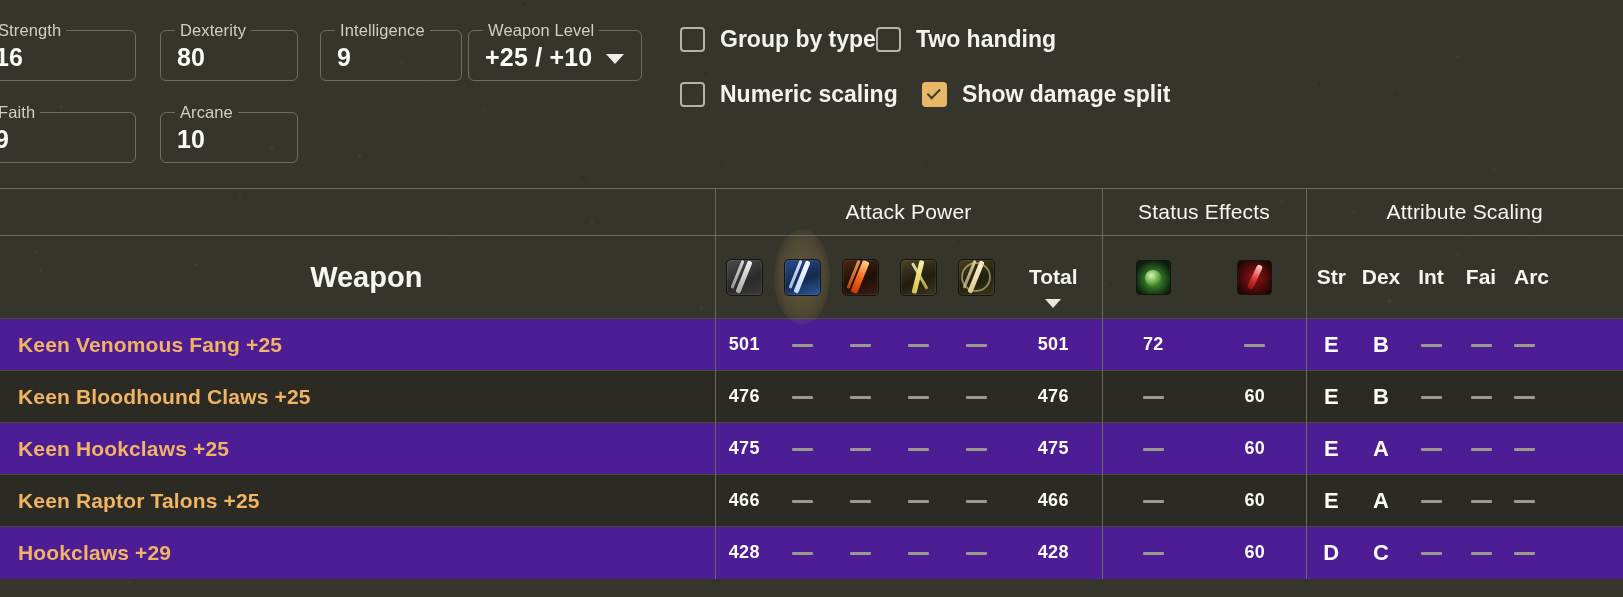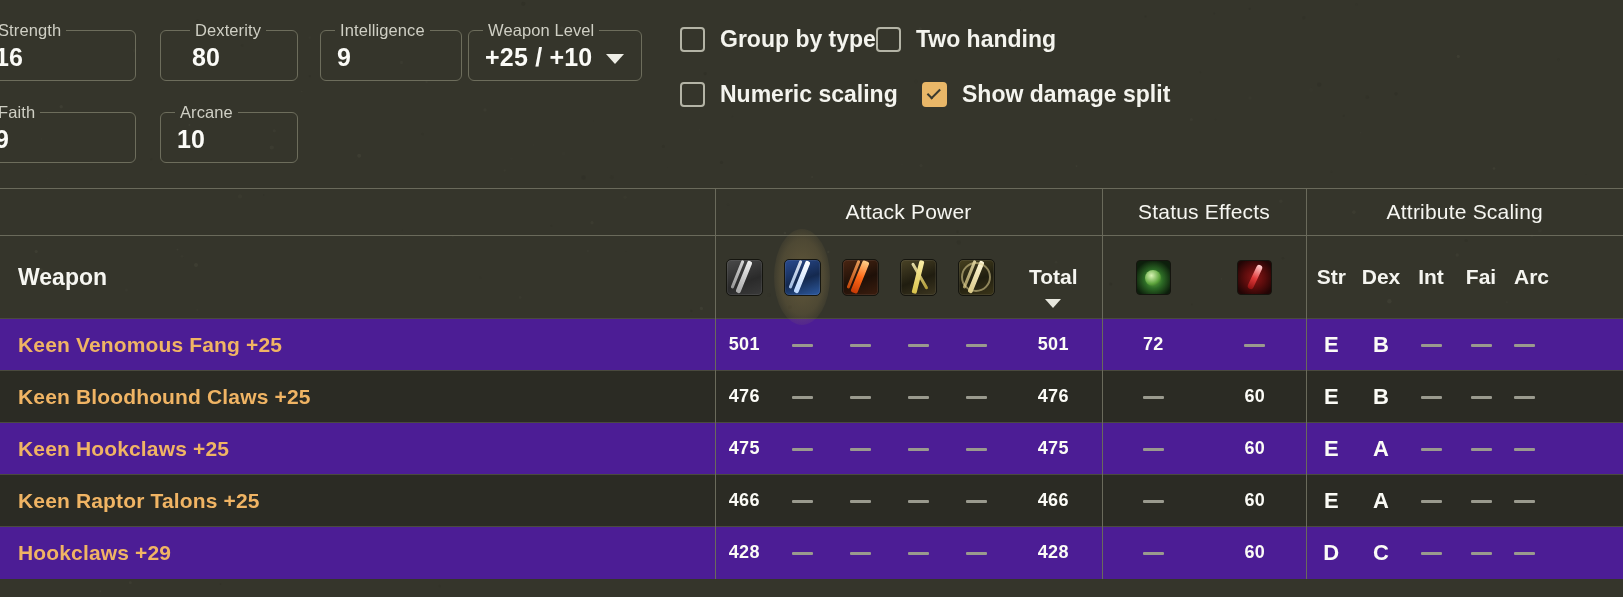--- a/index.html
+++ b/index.html
@@ -72,22 +72,22 @@
     font-size: 21px; font-weight: 400; color: #f6f6f1; text-align: center;
     letter-spacing: .2px;
   }
   .vsep { border-left: 1px solid #6a6a5b; }
 
   .hrow2 th {
     height: 83px; border-top: 1px solid #6a6a5b;
     vertical-align: middle;
   }
   .weapon-head {
-    text-align: left; padding-left: 18px !important;
-    font-size: 23px; font-weight: 700; color: #f6f6f1;
+    text-align: center; padding-left: 18px !important;
+    font-size: 29px; font-weight: 700; color: #f6f6f1;
   }
 
   .iconcell { position: relative; text-align: center; }
   .glow {
     position: absolute; left: 50%; top: 50%;
     width: 56px; height: 96px; transform: translate(-50%,-50%);
     border-radius: 50%;
     background: radial-gradient(ellipse at center, rgba(160,136,80,.42) 0%, rgba(150,128,76,.26) 55%, rgba(120,105,65,0) 80%);
     pointer-events: none;
   }
@@ -398,21 +398,21 @@
       <circle cx="769.2" cy="295.0" r="1.99" fill="#1d1d16" opacity="0.09"></circle>
     </svg>
 
   <div class="controls">
 
     <fieldset class="fieldset" style="left:-22px;top:22px;width:158px;height:59px;">
       <legend>Strength</legend>
       <span class="fieldvalue">16</span>
     </fieldset>
 
-    <fieldset class="fieldset" style="left:160px;top:22px;width:138px;height:59px;padding-left:15px;">
+    <fieldset class="fieldset" style="left:160px;top:22px;width:138px;height:59px;">
       <legend>Dexterity</legend>
       <span class="fieldvalue">80</span>
     </fieldset>
 
     <fieldset class="fieldset" style="left:320px;top:22px;width:142px;height:59px;">
       <legend>Intelligence</legend>
       <span class="fieldvalue">9</span>
     </fieldset>
 
     <fieldset class="fieldset" style="left:468px;top:22px;width:174px;height:59px;">

